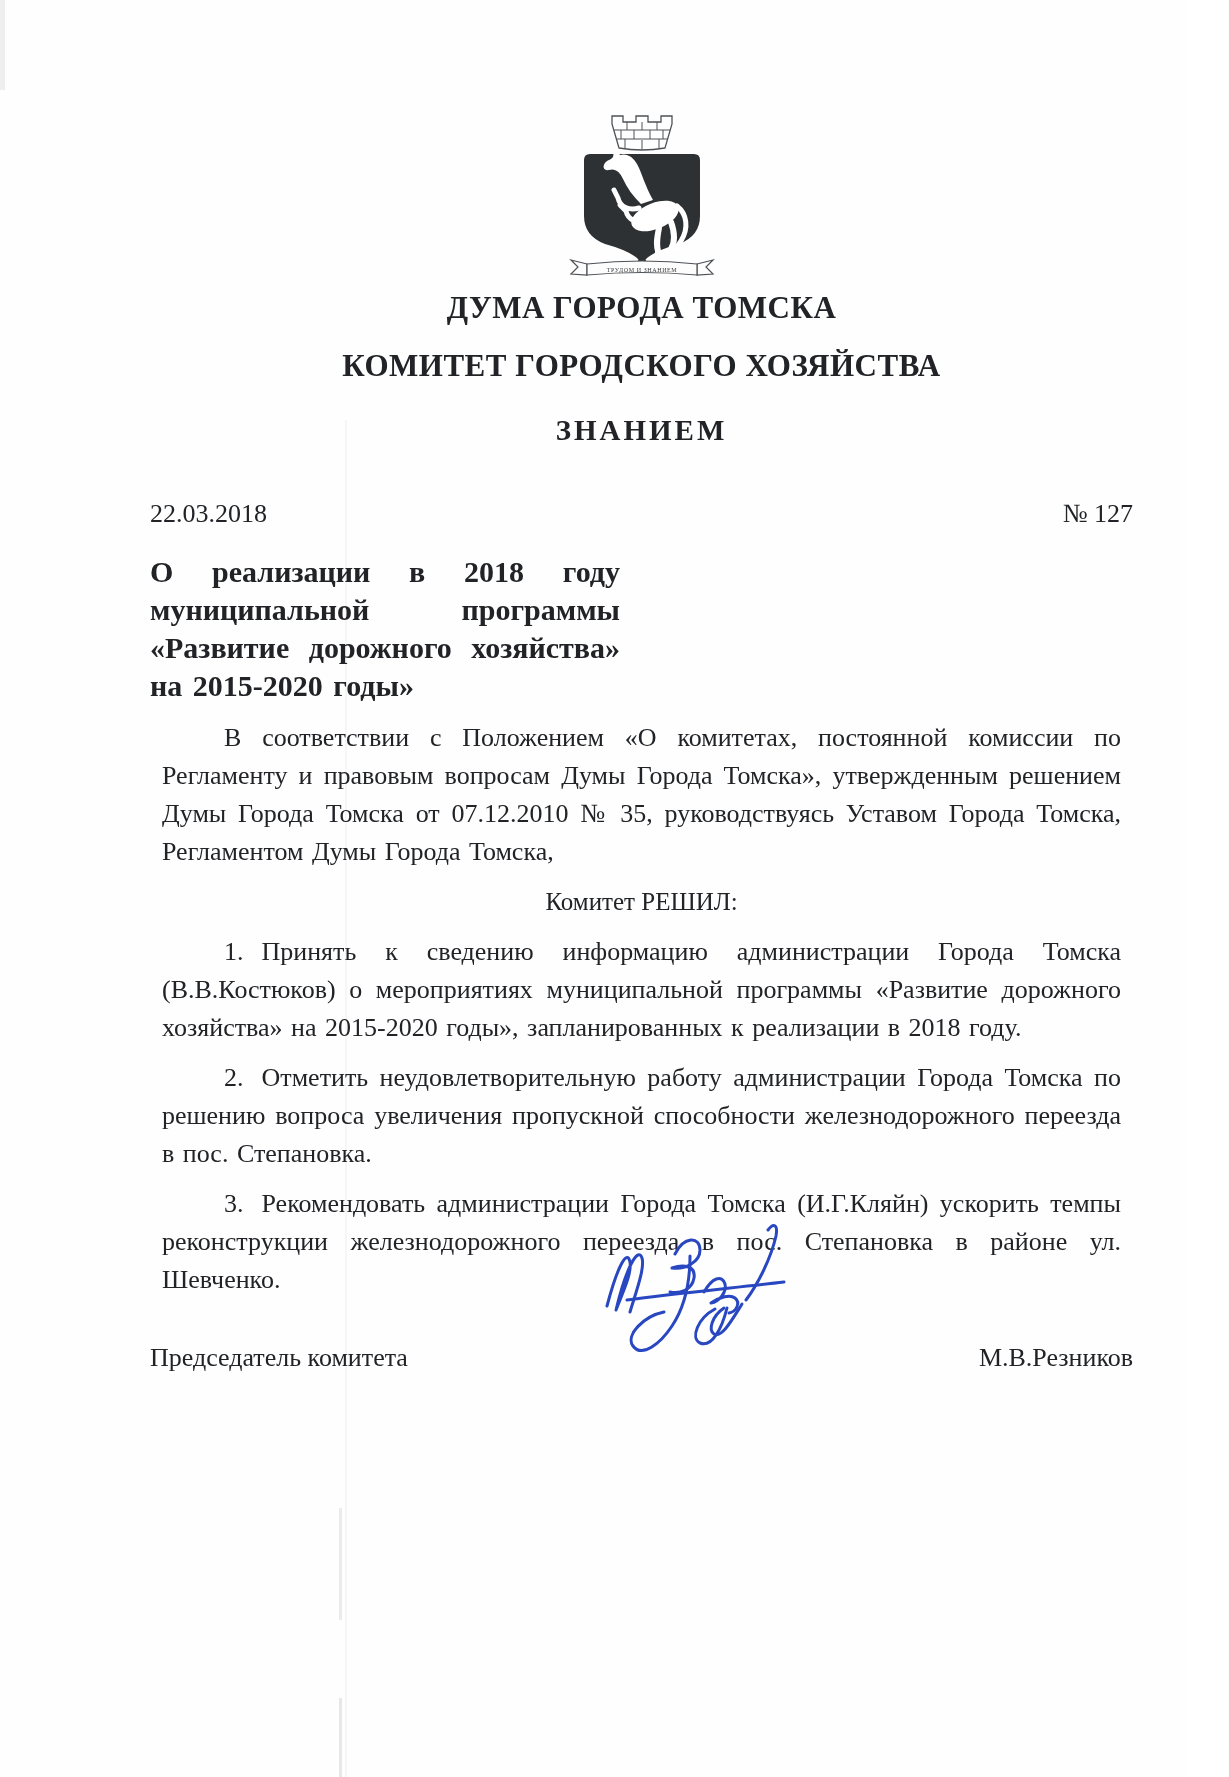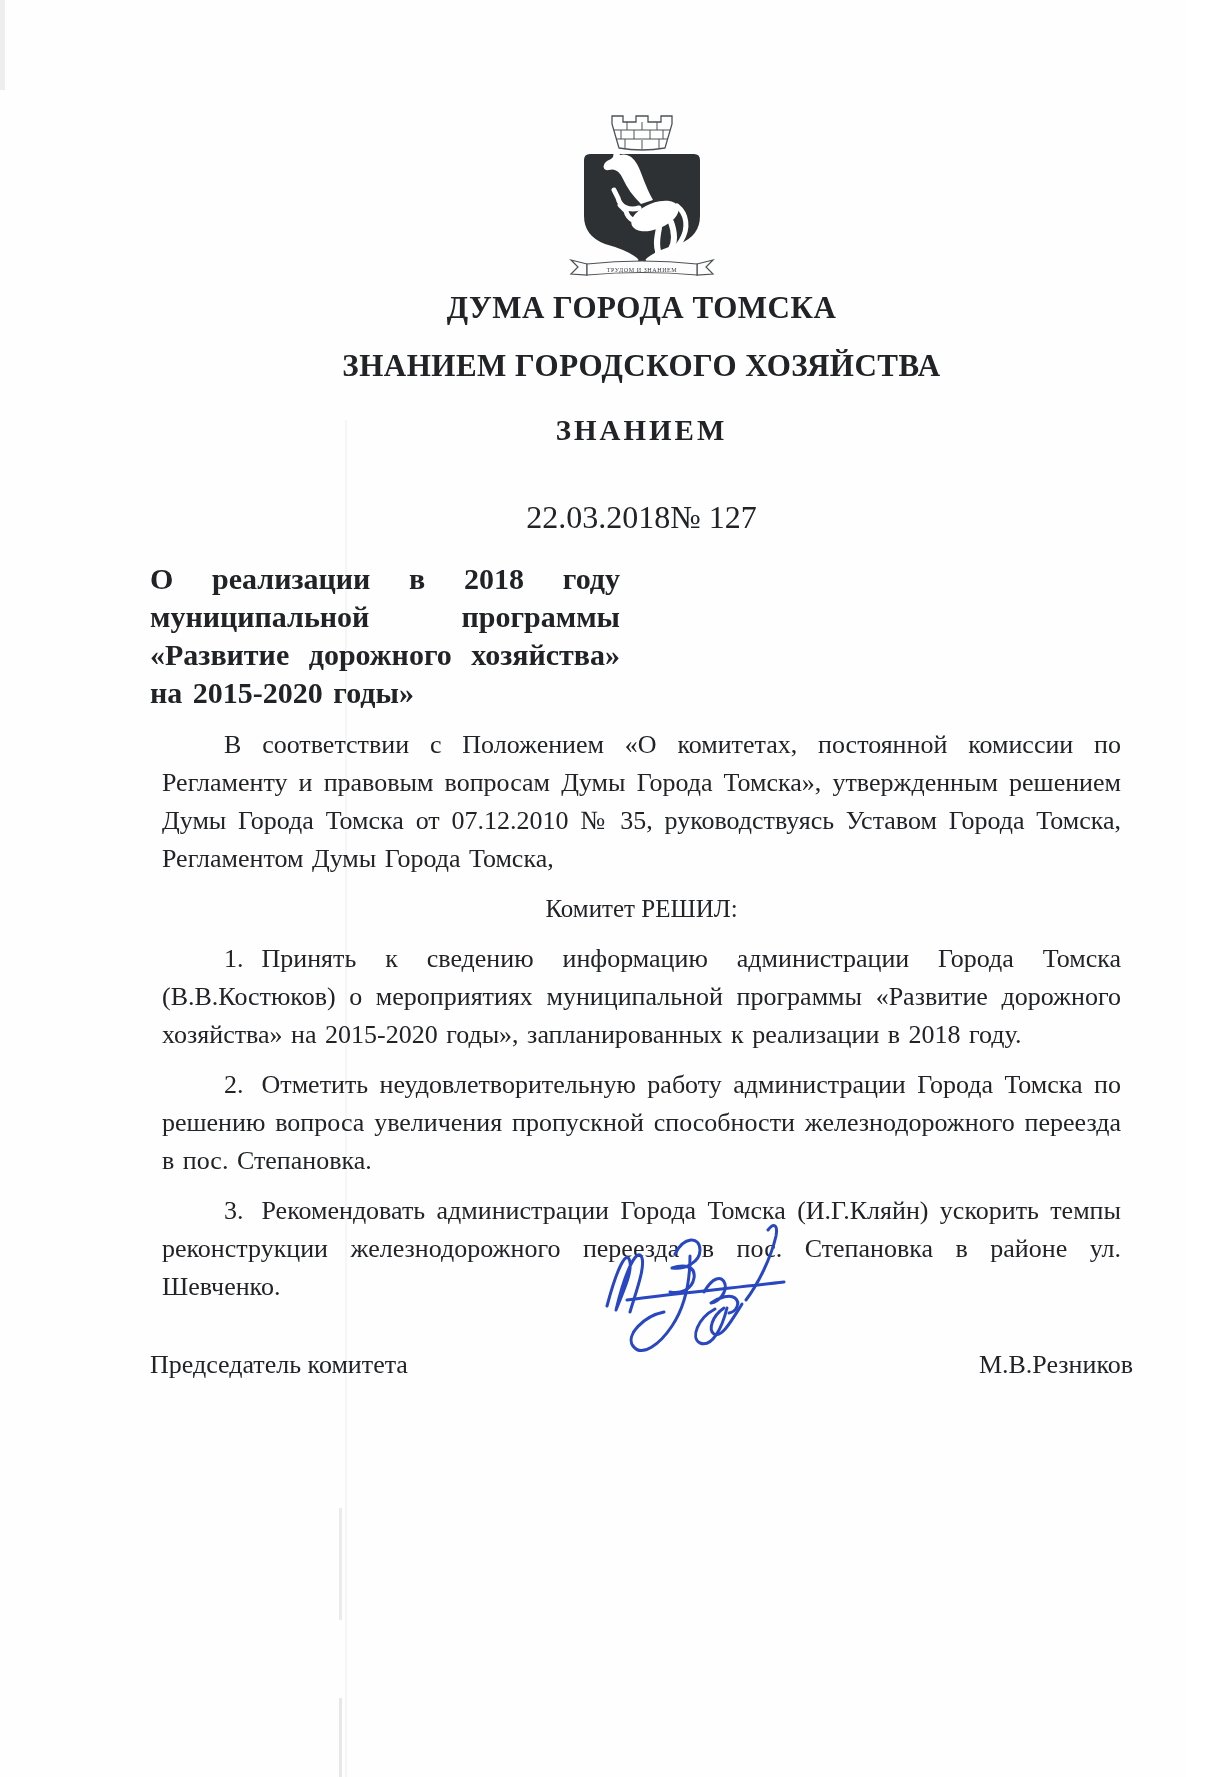--- a/index.html
+++ b/index.html
@@ -12,21 +12,21 @@
     font-family:"Liberation Serif","DejaVu Serif",serif;
   }
   .content{padding:0 54px 0 150px;}
 
   .emblem{display:block;margin:112px auto 0;}
 
   .org-title{font-size:31px;font-weight:bold;text-align:center;margin:8px 0 0;letter-spacing:.5px;}
   .committee-title{font-size:31px;font-weight:bold;text-align:center;margin:22px 0 0;letter-spacing:.5px;}
   .doc-type{font-size:29px;font-weight:bold;text-align:center;margin:30px 0 0;letter-spacing:3px;}
 
-  .meta-row{display:flex;justify-content:center;align-items:baseline;margin-top:52px;font-size:32px;}
+  .meta-row{display:flex;justify-content:space-between;align-items:baseline;margin-top:52px;font-size:26px;}
 
   .subject{width:470px;font-weight:bold;font-size:30px;line-height:38px;text-align:justify;margin:24px 0 0;word-spacing:3px;}
 
   .body-par{font-size:26px;line-height:38px;text-align:justify;text-indent:62px;margin:12px;word-spacing:2px;}
   .intro{margin-top:14px;}
   .resolved{font-size:25px;line-height:38px;text-align:center;margin:2px 0 4px;}
   .item .num{margin-right:18px;}
 
   .sig-row{display:flex;justify-content:space-between;align-items:baseline;margin-top:44px;font-size:26px;}
 
@@ -74,21 +74,21 @@
 
       <g stroke="#4e5256" stroke-width="1.2" fill="#fdfdfd">
         <path d="M30,152 L14,148 L21,155 L14,162 L30,163 Z"></path>
         <path d="M140,152 L156,148 L149,155 L156,162 L140,163 Z"></path>
         <path d="M30,152 Q85,146 140,152 L140,163 Q85,158 30,163 Z"></path>
         <text x="85" y="159.5" text-anchor="middle" font-size="6" letter-spacing="0.6" fill="#3a3d40" stroke="none" font-family="Liberation Serif, serif">ТРУДОМ И ЗНАНИЕМ</text>
       </g>
     </svg>
 
     <h1 class="org-title">ДУМА ГОРОДА ТОМСКА</h1>
-    <h2 class="committee-title">ЗНАНИЕМ ГОРОДСКОГО ХОЗЯЙСТВА</h2>
+    <h2 class="committee-title">КОМИТЕТ ГОРОДСКОГО ХОЗЯЙСТВА</h2>
     <h3 class="doc-type">ЗНАНИЕМ</h3>
 
     <div class="meta-row">
       <span>22.03.2018</span>
       <span>№ 127</span>
     </div>
 
     <p class="subject">О реализации в 2018 году муниципальной программы «Развитие дорожного хозяйства» на 2015-2020 годы»</p>
 
     <p class="body-par intro">В соответствии с Положением «О комитетах, постоянной комиссии по Регламенту и правовым вопросам Думы Города Томска», утвержденным решением Думы Города Томска от 07.12.2010 № 35, руководствуясь Уставом Города Томска, Регламентом Думы Города Томска,</p>

